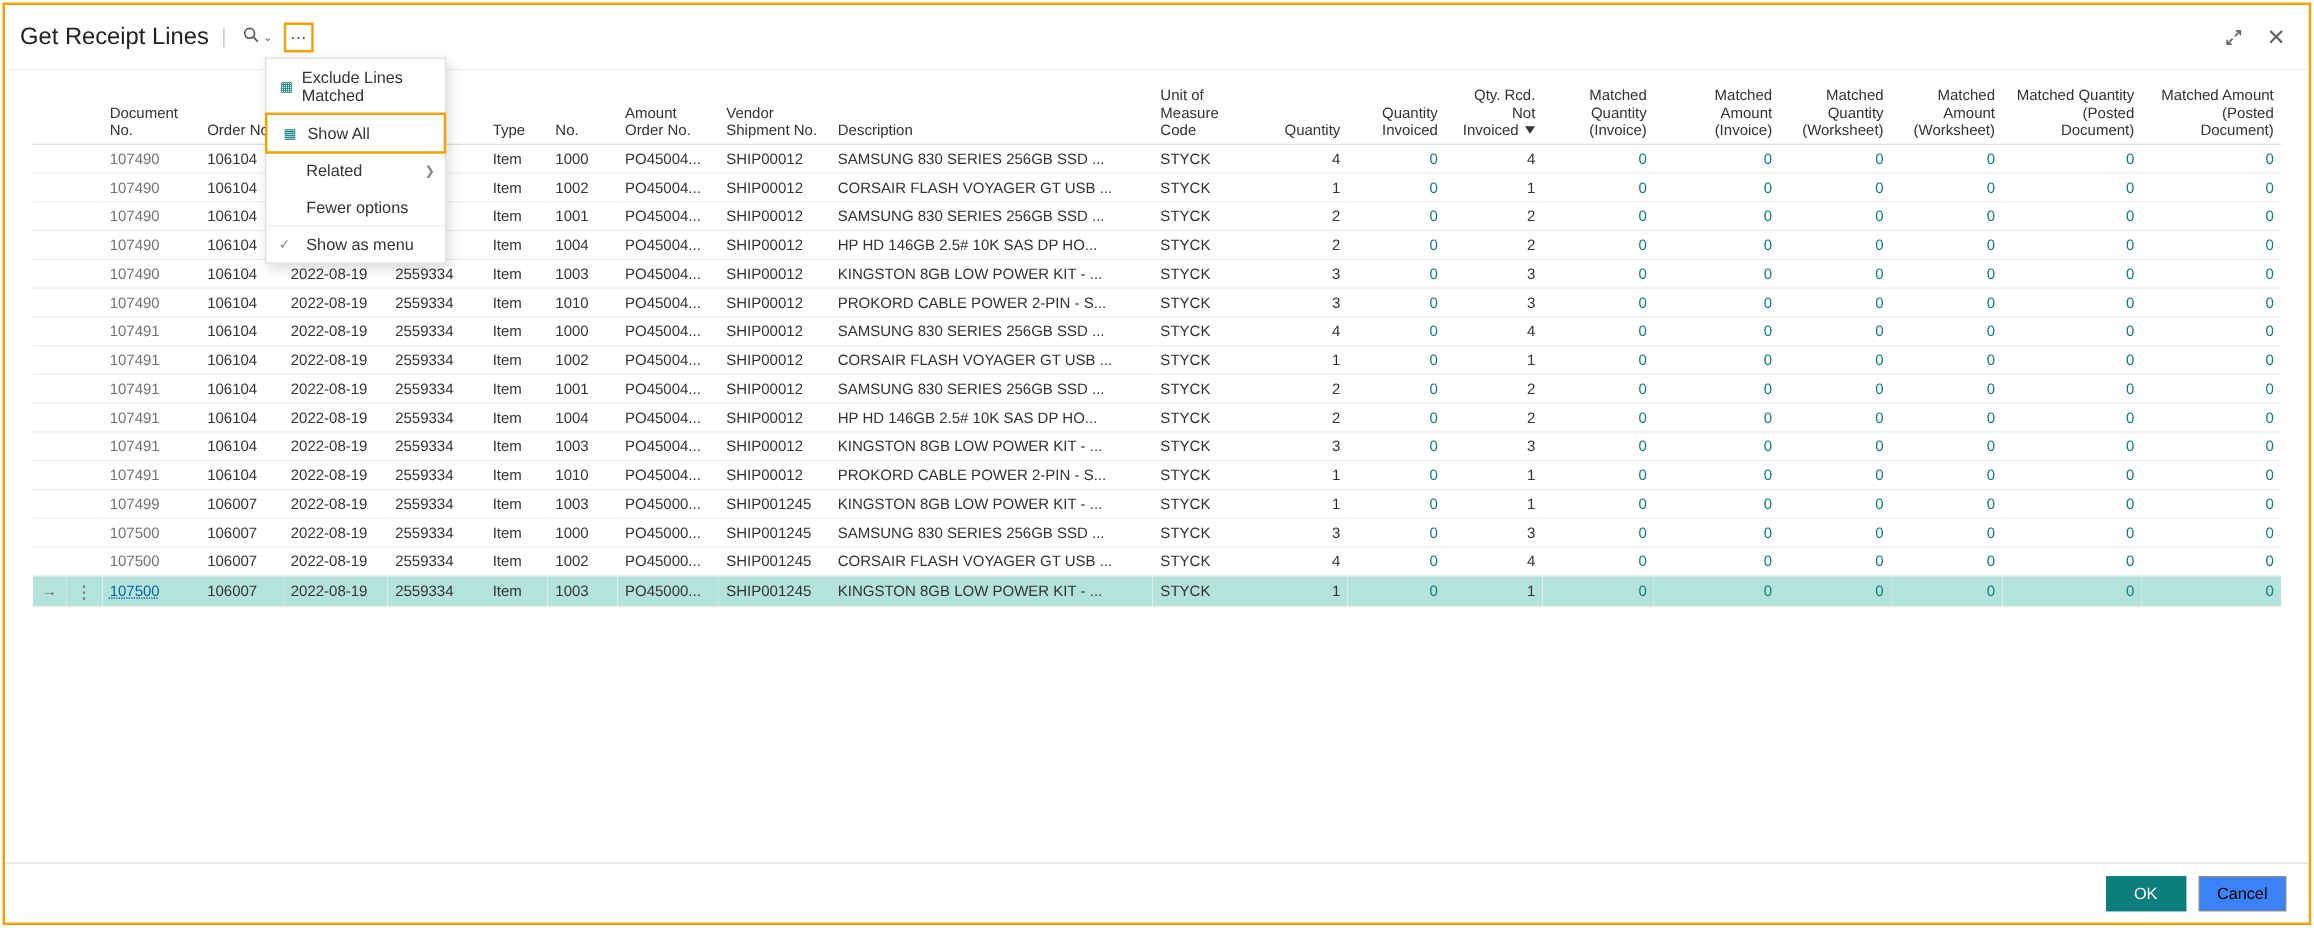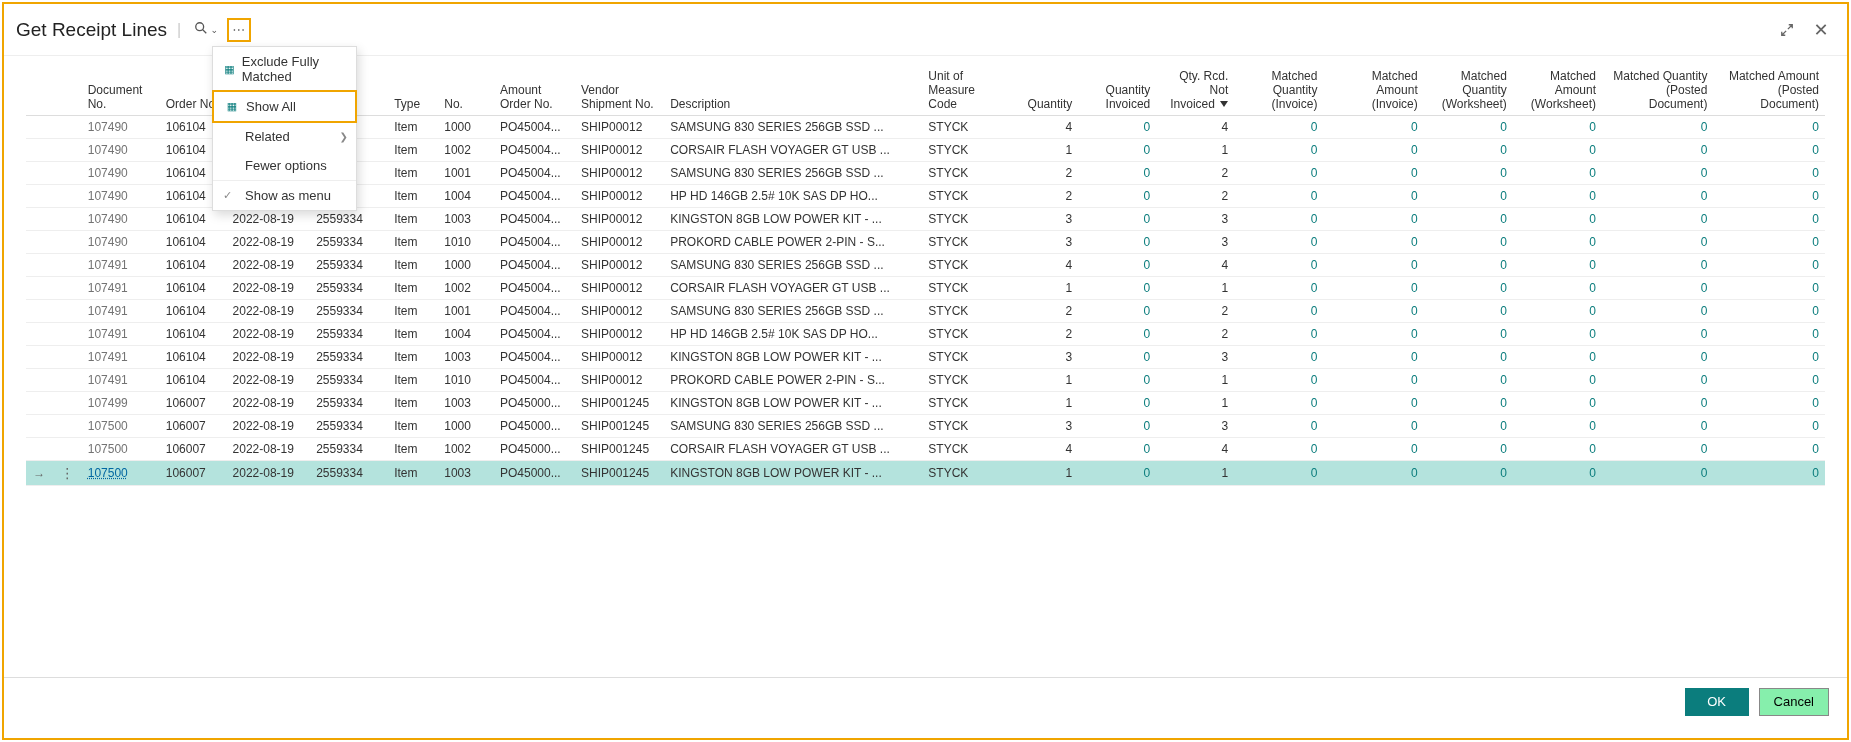--- a/index.html
+++ b/index.html
@@ -32,22 +32,22 @@
 tbody td.num { text-align: right; color: #0b7d7d; }
 tbody td.numk { text-align: right; color: #333; }
 tbody td.link { color: #0066a1; }
 tbody td.link a { color: #737373; text-decoration: none; }
 tbody tr.selected td { background: #b4e3dd; }
 tbody tr.selected td.link a { color: #0066a1; text-decoration: underline dotted; }
 .arrow-col { width: 18px; text-align: center; color: #666; }
 .menu-col { width: 14px; text-align: center; color: #666; font-size: 14px; }
 
 
-.footer { position: absolute; bottom: 13px; left: 0; right: 0; border-top: 1px solid #ddd; height: 48px; display: flex; align-items: center; justify-content: flex-end; padding: 0 18px; gap: 10px; }
-.btn { min-width: 64px; height: 28px; border: 1px solid #888; background: #86efac; font-size: 13px; cursor: pointer; padding: 0 14px; }
+.footer { position: absolute; bottom: 0; left: 0; right: 0; border-top: 1px solid #ddd; height: 48px; display: flex; align-items: center; justify-content: flex-end; padding: 0 18px; gap: 10px; }
+.btn { min-width: 64px; height: 28px; border: 1px solid #888; background: #3b82f6; font-size: 13px; cursor: pointer; padding: 0 14px; }
 .btn.primary { background: #0b7d7d; color: #fff; border-color: #0b7d7d; }
 
 .filter-icon { display:inline-block; width:0; height:0; border-left:4px solid transparent; border-right:4px solid transparent; border-top:6px solid #333; margin-left:2px; vertical-align: middle;}
 
 </style>
 </head>
 <body>
 
 <div class="frame">
 
@@ -71,21 +71,21 @@
       <svg width="14" height="14" viewBox="0 0 16 16" fill="none" stroke="#666" stroke-width="1.5">
           <path d="M10 2h4v4M6 14H2v-4M14 2l-5 5M2 14l5-5"></path>
         </svg>
     </span>
     <span class="ctrl-icon" style="font-size:18px;">✕</span>
   </div>
 
   <div class="menu">
     <div class="menu-item">
       <span class="micon">▦</span>
-      <span>Exclude Fully Matched</span>
+      <span>Exclude Lines Matched</span>
     </div>
     <div class="menu-item highlight">
       <span class="micon">▦</span>
       <span>Show All</span>
     </div>
     <div class="menu-item indent">
       <span>Related</span>
       <span class="chev">❯</span>
     </div>
     <div class="menu-item indent">

